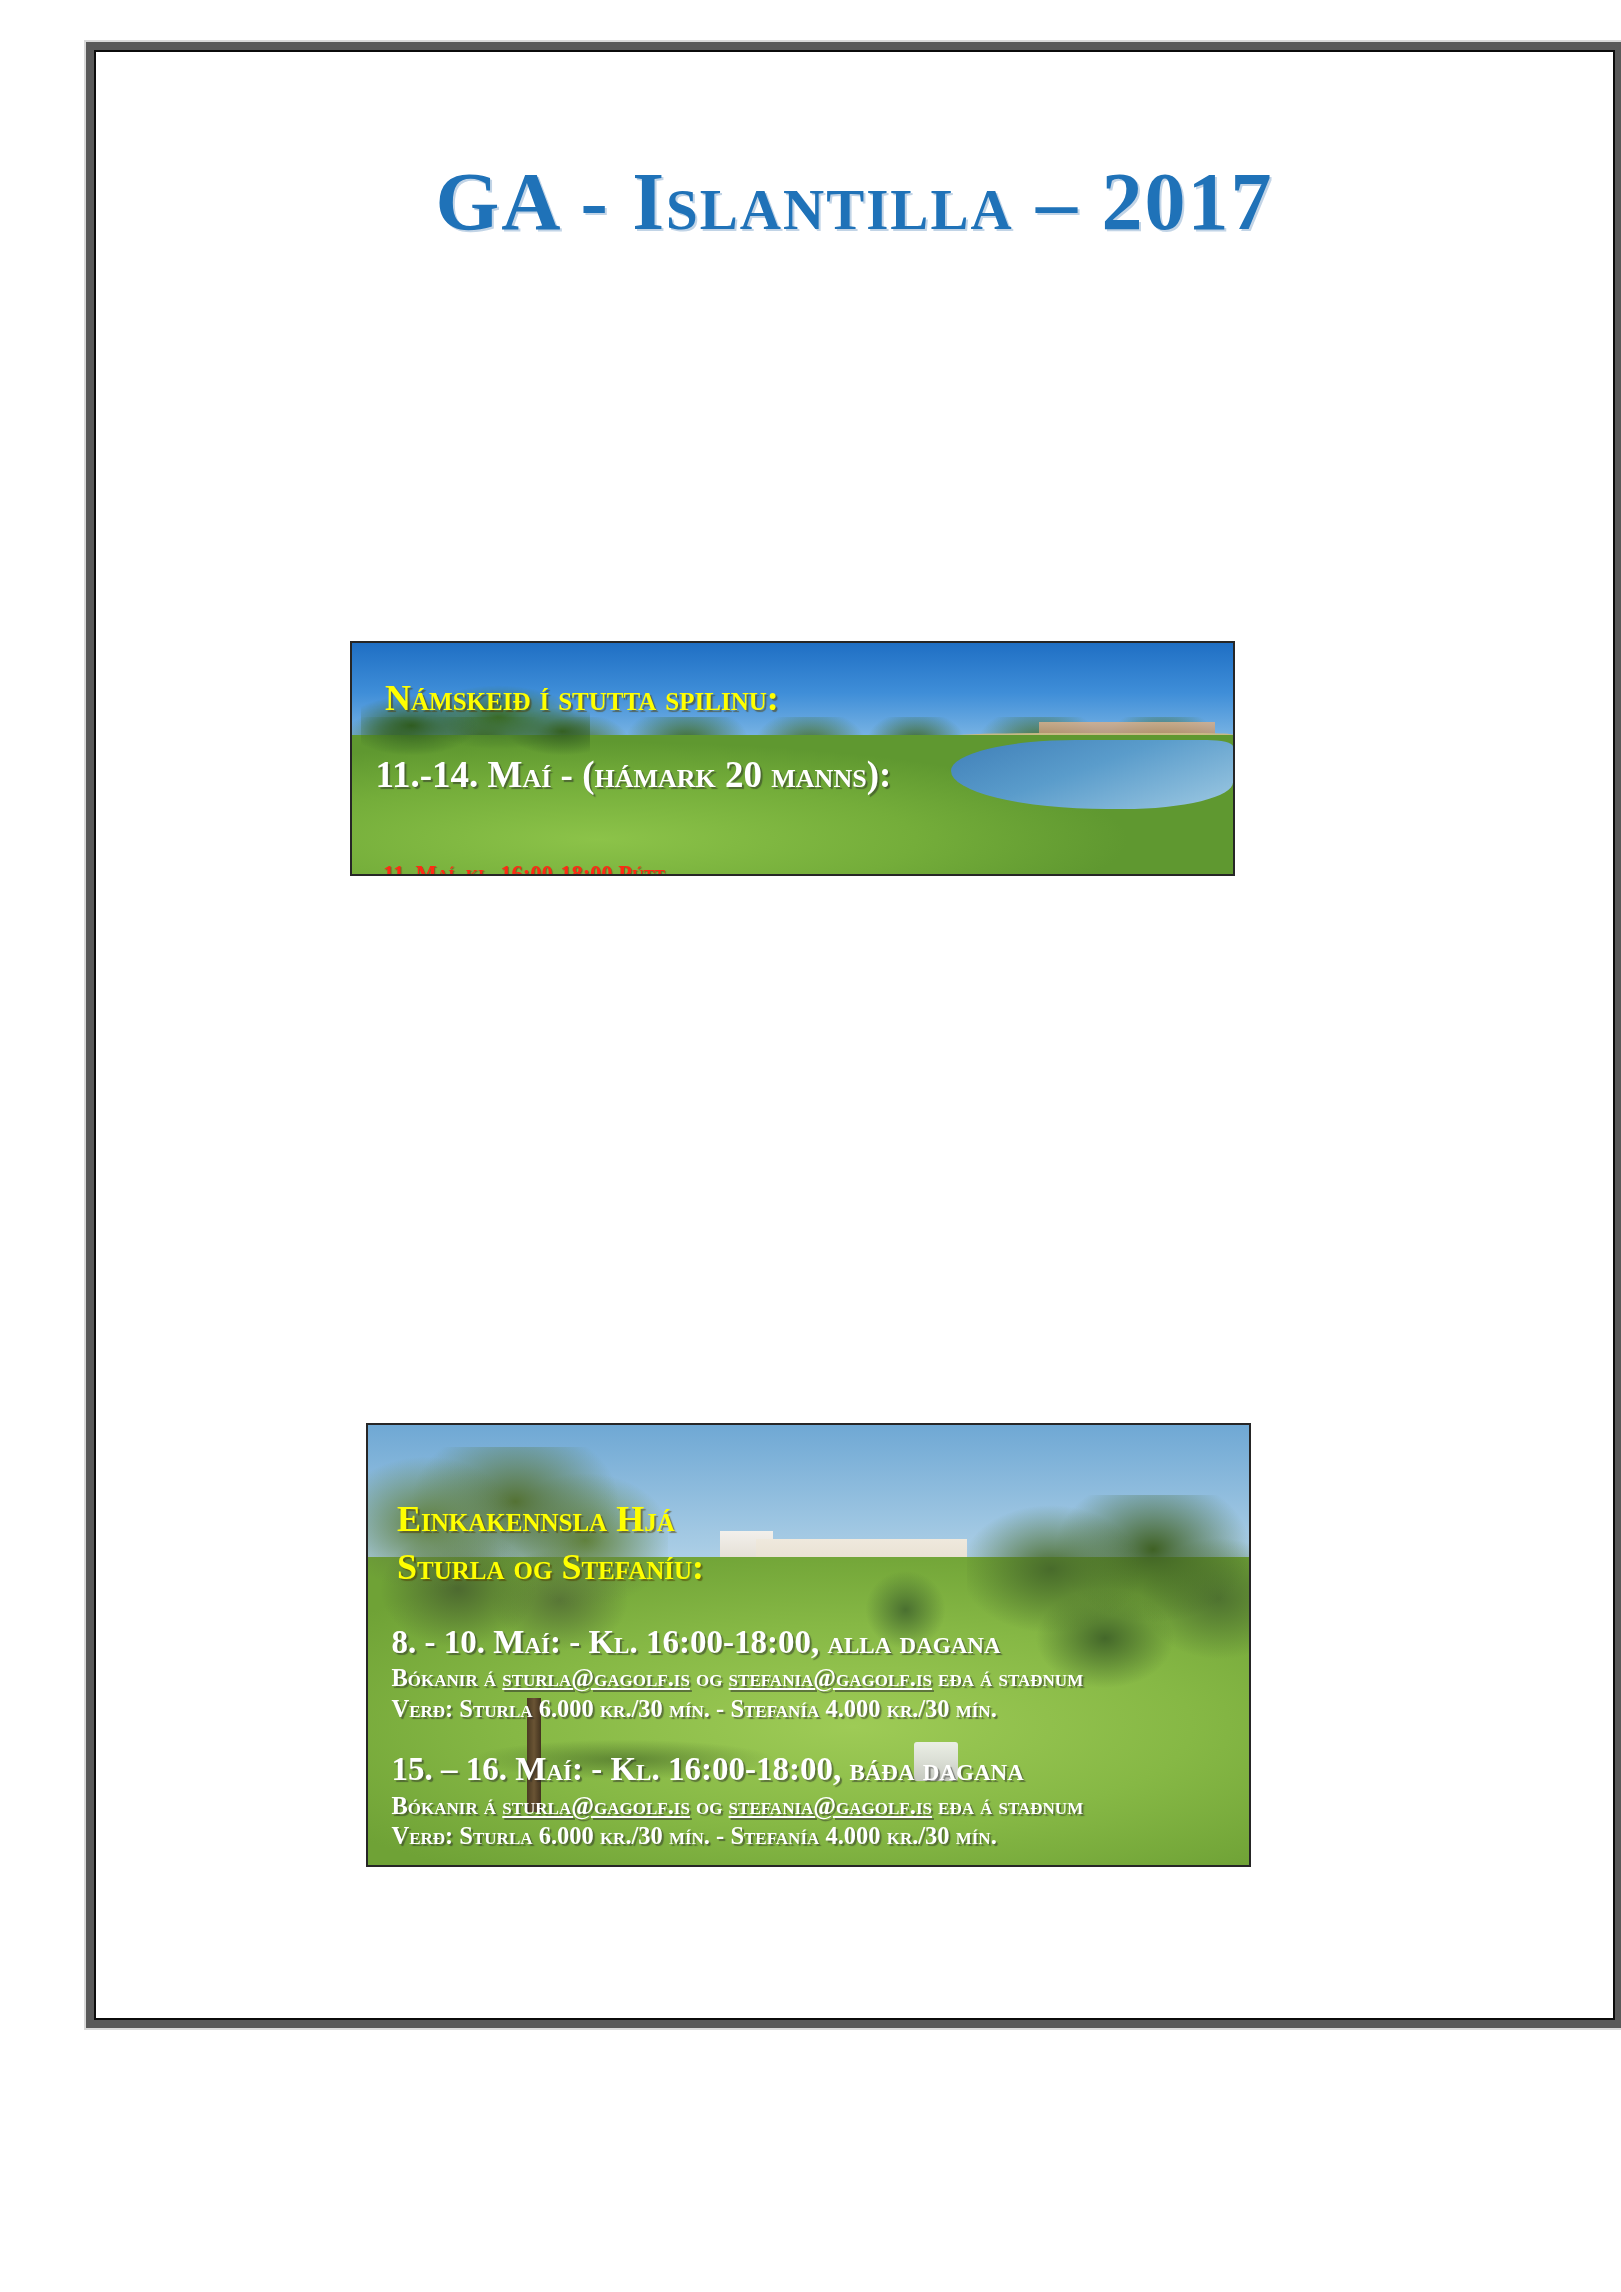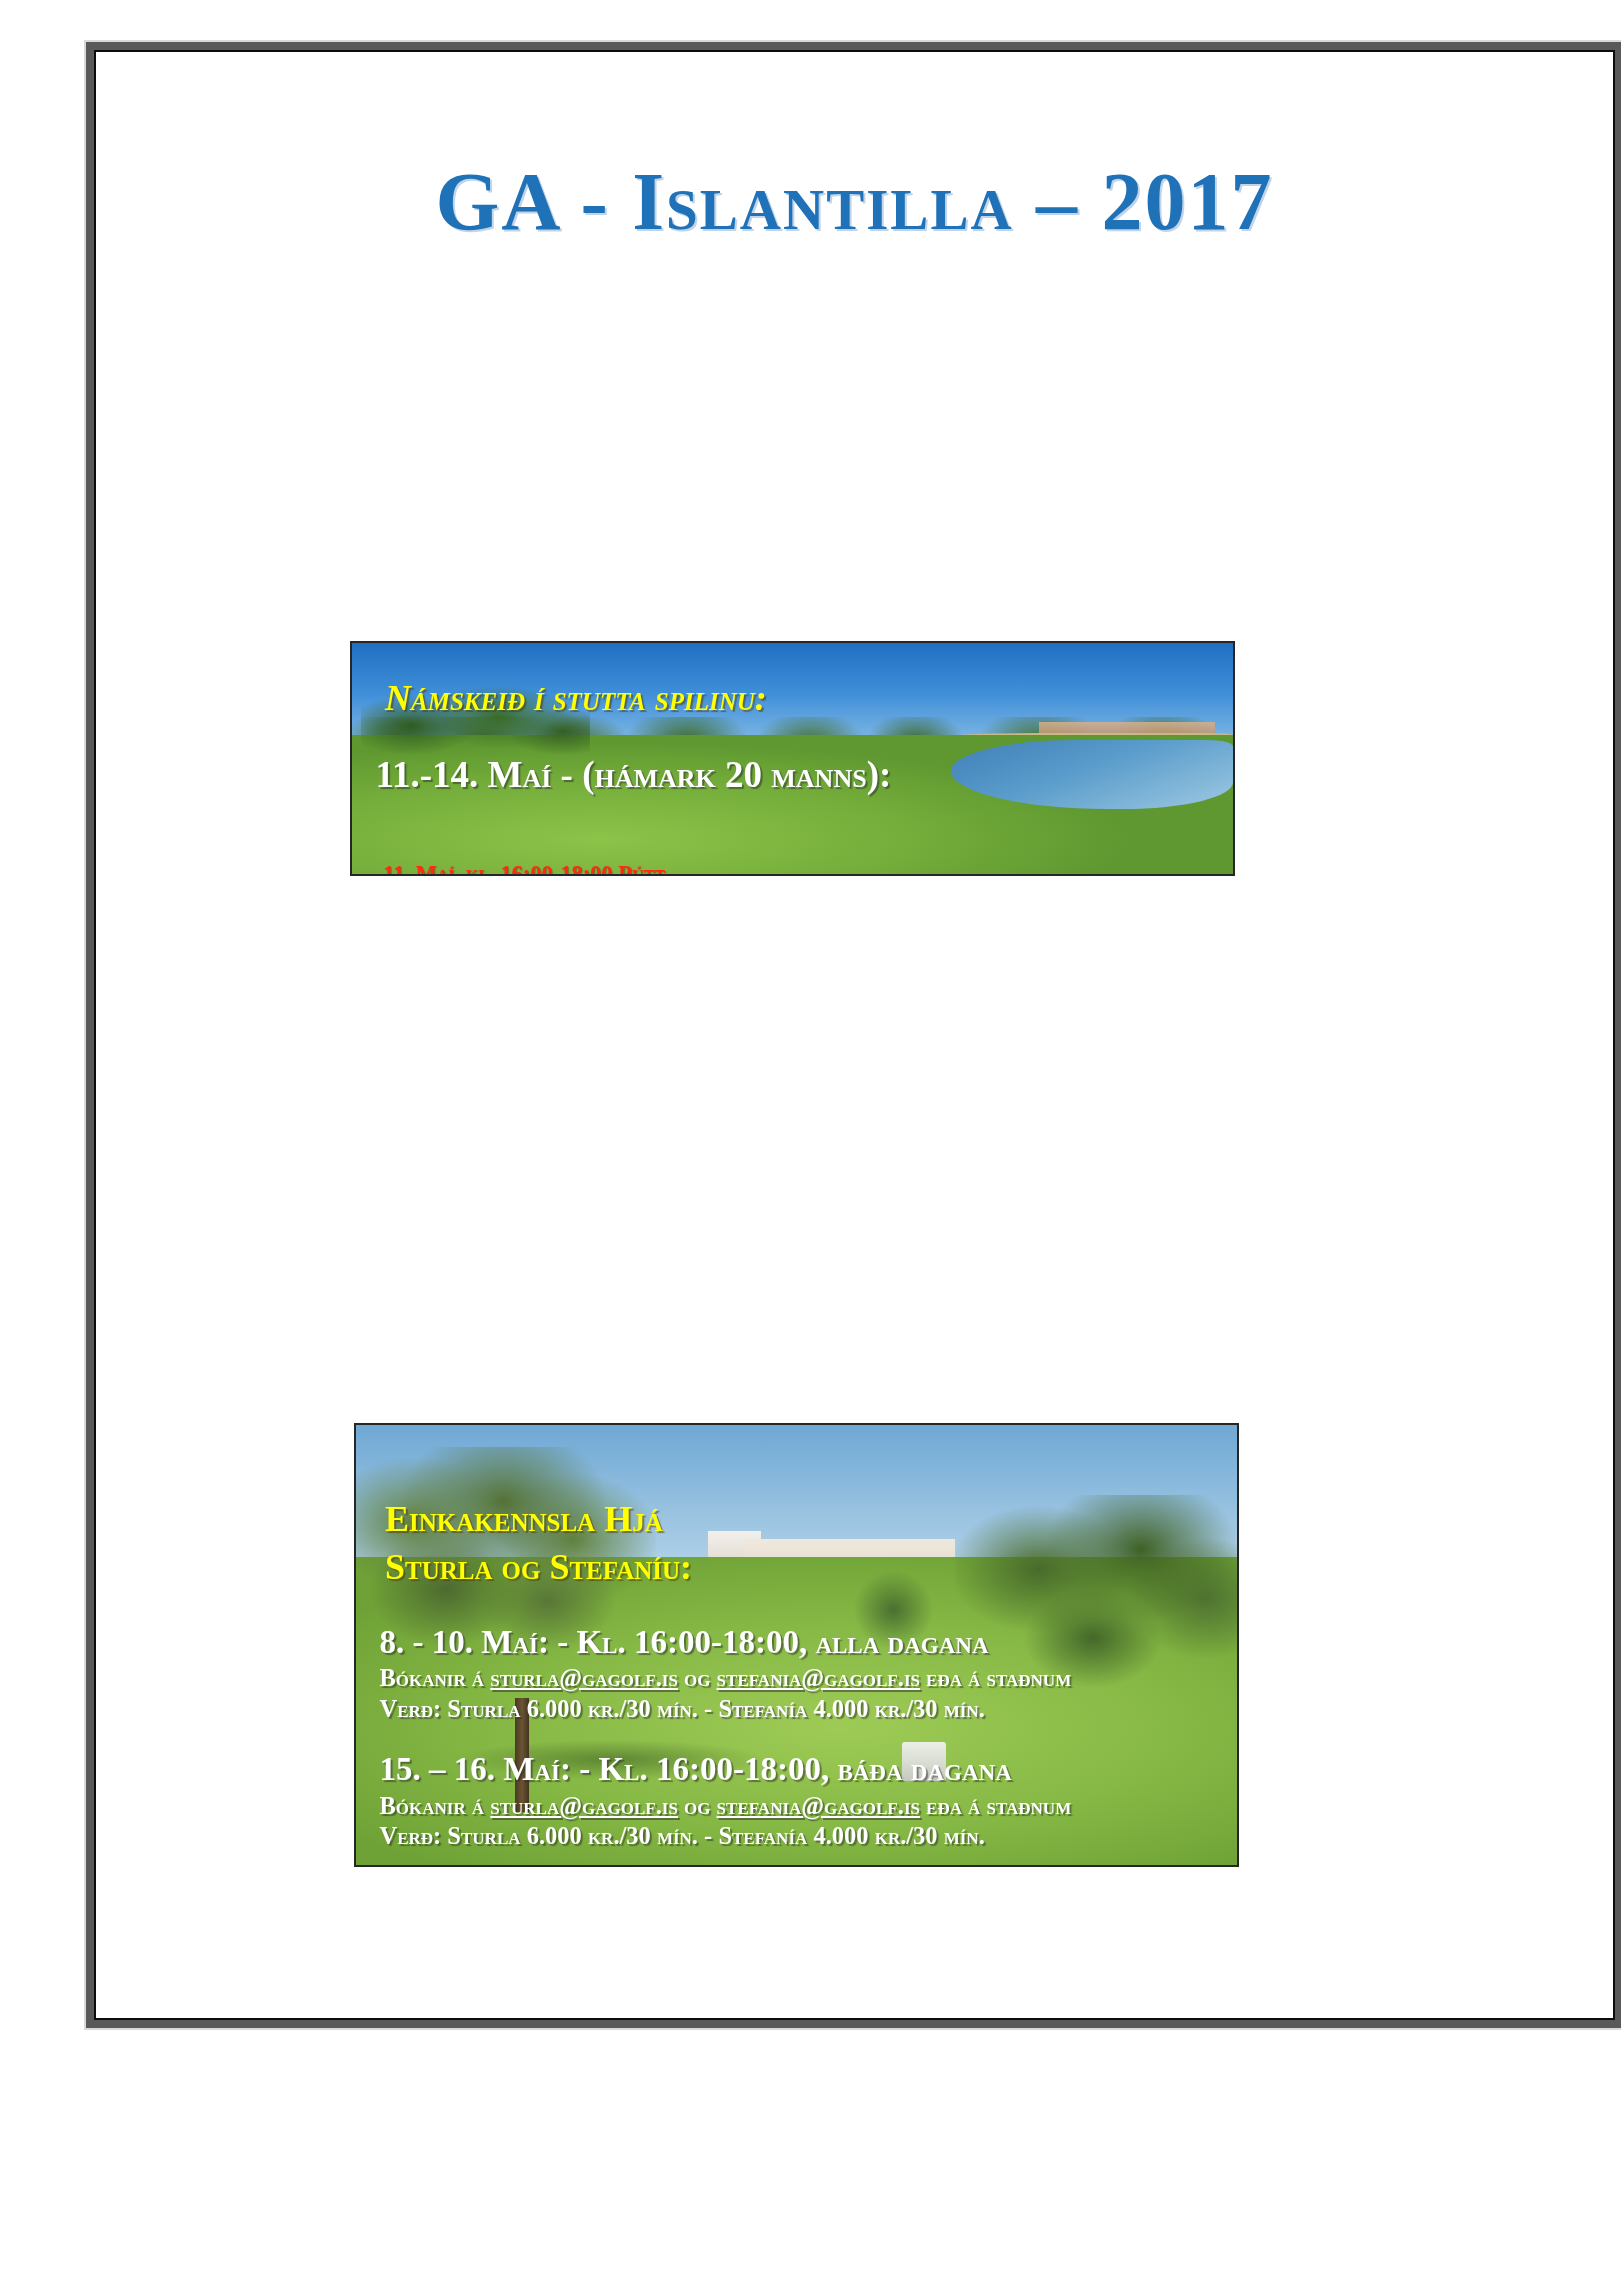--- a/index.html
+++ b/index.html
@@ -146,21 +146,21 @@
   .houses-a {
     position: absolute;
     right: 2%; top: 34%;
     width: 20%; height: 7%;
     background: linear-gradient(180deg, #d9b08a 0%, #bb8f6c 100%);
     opacity: .85;
   }
 
   
   #panel-private {
-    left: 258px;
+    left: 270px;
     top: 1371px;
     width: 885px;
     height: 444px;
     padding-left: 36px;
   }
   .sky-b {
     position: absolute;
     left: 0; top: 0; right: 0; height: 38%;
     background: linear-gradient(180deg, #6fa8d4 0%, #9ec6e2 60%, #bcd8ea 100%);
   }
@@ -252,21 +252,21 @@
     color: #ffffff;
     text-shadow: 2px 2px 1px rgba(40,40,40,.5);
   }
   .red {
     color: #ff2a14;
     text-shadow: 1px 1px 1px rgba(90,20,10,.45);
   }
   .u { text-decoration: underline; }
 
   
-  #sg-head   { left: 33px;  top: 37px;  font-size: 36px; font-style: italic; }
+  #sg-head   { left: 33px;  top: 37px;  font-size: 36px; }
   #sg-dates  { left: 23.5px;  top: 113px; font-size: 37px; }
   #sg-topics { left: 29px;  top: 173px; font-size: 32px; }
   #sg-s1     { left: 31px;  top: 220px; font-size: 22.5px; }
 
   
   #pv-head1  { left: 29px;  top: 76px;  font-size: 36px; }
   #pv-head2  { left: 29px;  top: 124px; font-size: 36px; }
   #pv-a-date { left: 23.5px;  top: 201px; font-size: 33px; }
   #pv-a-book { left: 23.5px;  top: 241px; font-size: 24.5px; }
   #pv-a-price{ left: 23.5px;  top: 272px; font-size: 24.5px; }

